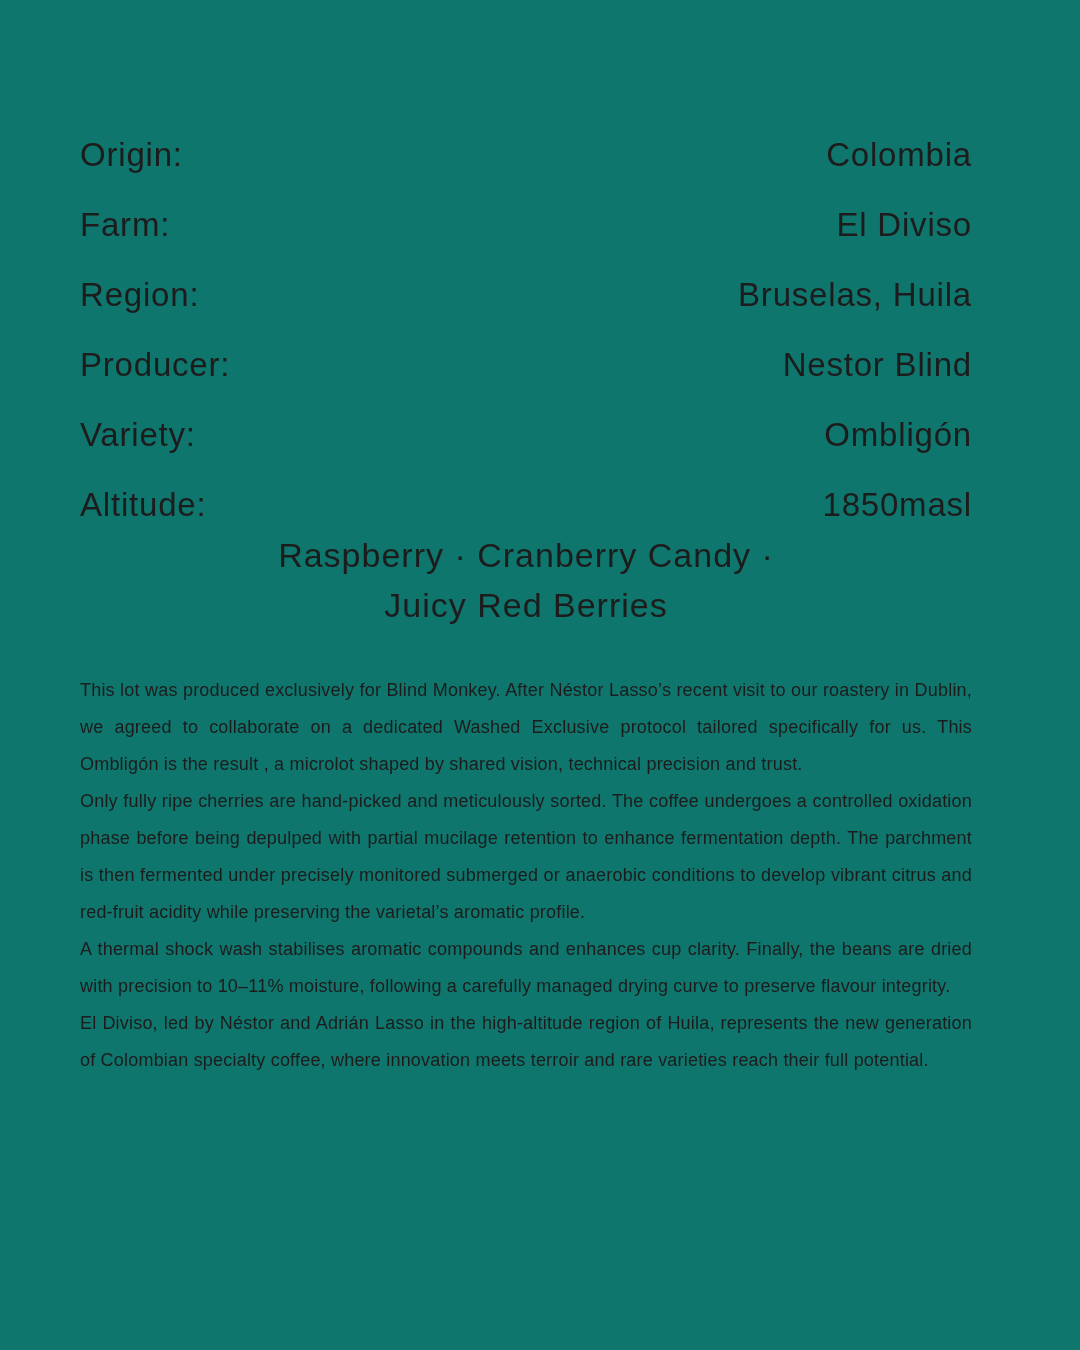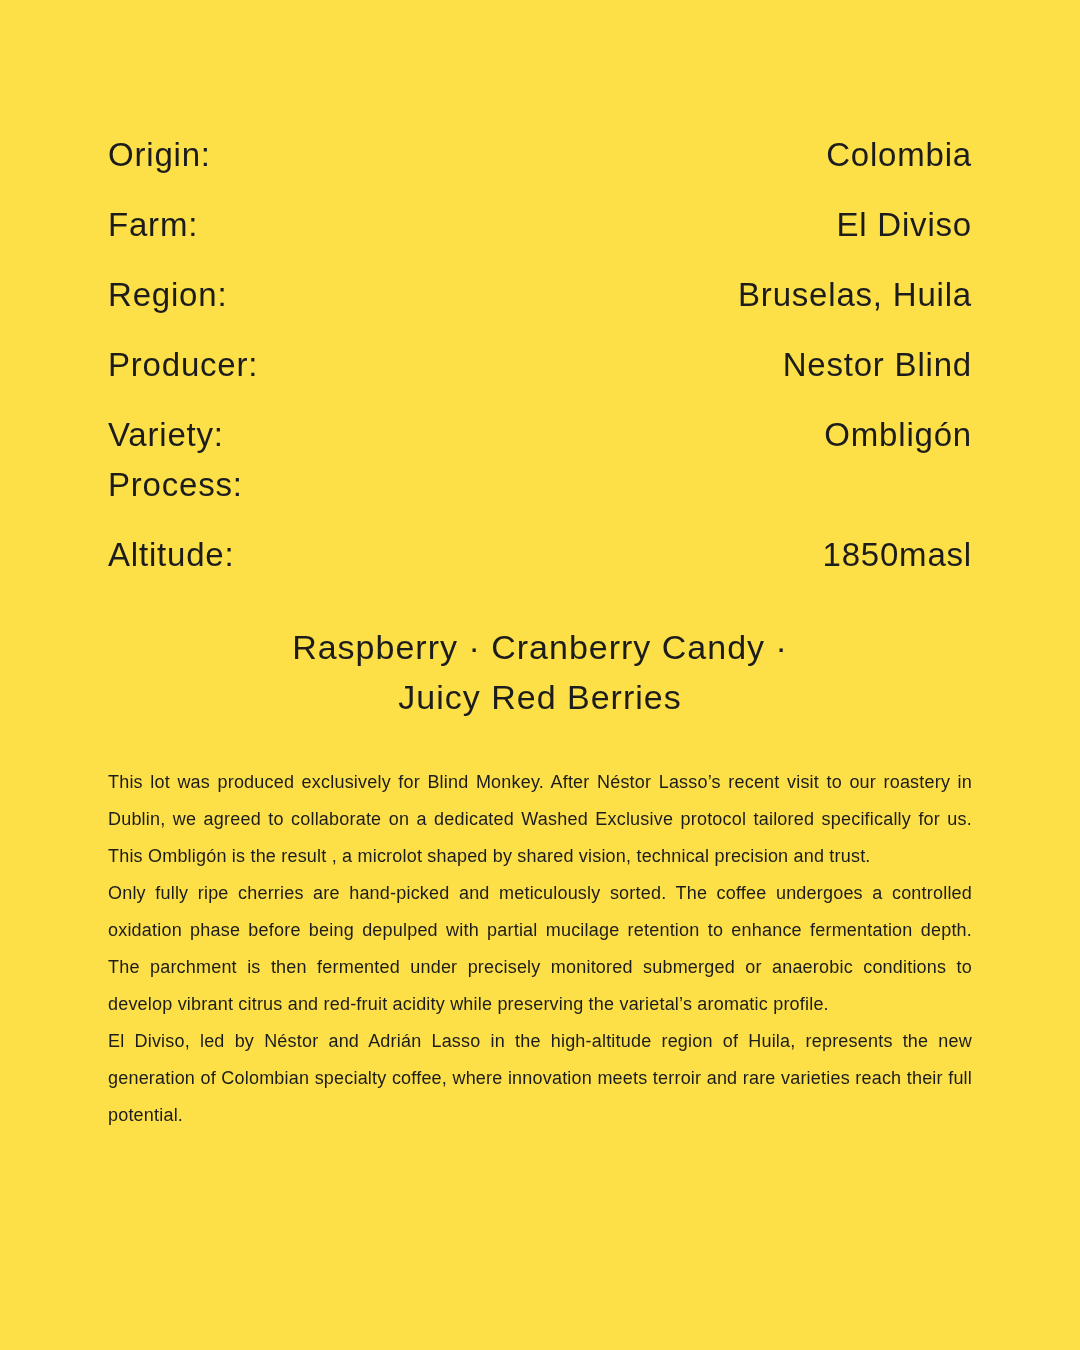--- a/index.html
+++ b/index.html
@@ -3,23 +3,23 @@
 <meta charset="utf-8">
 <style>
   html, body {
     margin: 0;
     padding: 0;
   }
   .card {
     position: relative;
     width: 1080px;
     height: 1350px;
-    background: #fde047;
+    background: #0f766e;
     box-sizing: border-box;
-    padding: 110px 108px 0 108px;
+    padding: 110px 108px 0 80px;
     font-family: "Liberation Sans", "DejaVu Sans", sans-serif;
     color: #1C1C1C;
     overflow: hidden;
   }
   .info-table {
     width: 100%;
   }
   .info-row {
     display: flex;
     justify-content: space-between;
@@ -31,21 +31,20 @@
   .info-label {
     text-align: left;
     white-space: nowrap;
   }
   .info-value {
     text-align: right;
     white-space: nowrap;
     margin-top: 20px;
   }
   .tasting-notes {
-    margin-top: 42px;
     text-align: center;
     font-size: 34px;
     line-height: 50px;
     letter-spacing: 1px;
   }
   .description {
     margin-top: 42px;
     font-size: 18px;
     line-height: 37px;
     letter-spacing: 0.2px;
@@ -76,32 +75,32 @@
     </div>
     <div class="info-row">
       <span class="info-label">Producer:</span>
       <span class="info-value">Nestor Blind</span>
     </div>
     <div class="info-row">
       <span class="info-label">Variety:</span>
       <span class="info-value">Ombligón</span>
     </div>
     <div class="info-row">
-      <span class="info-label">Process:</span>
     </div>
     <div class="info-row">
       <span class="info-label">Altitude:</span>
       <span class="info-value">1850masl</span>
     </div>
   </div>
 
   <div class="tasting-notes">
     <div>Raspberry · Cranberry Candy ·</div>
     <div>Juicy Red Berries</div>
   </div>
 
   <div class="description">
     <p>This lot was produced exclusively for Blind Monkey. After Néstor Lasso’s recent visit to our roastery in Dublin, we agreed to collaborate on a dedicated Washed Exclusive protocol tailored specifically for us. This Ombligón is the result , a microlot shaped by shared vision, technical precision and trust.</p>
     <p>Only fully ripe cherries are hand-picked and meticulously sorted. The coffee undergoes a controlled oxidation phase before being depulped with partial mucilage retention to enhance fermentation depth. The parchment is then fermented under precisely monitored submerged or anaerobic conditions to develop vibrant citrus and red-fruit acidity while preserving the varietal’s aromatic profile.</p>
+    <p>A thermal shock wash stabilises aromatic compounds and enhances cup clarity. Finally, the beans are dried with precision to 10–11% moisture, following a carefully managed drying curve to preserve flavour integrity.</p>
     <p>El Diviso, led by Néstor and Adrián Lasso in the high-altitude region of Huila, represents the new generation of Colombian specialty coffee, where innovation meets terroir and rare varieties reach their full potential.</p>
   </div>
 
 </div>
 
 </body></html>

